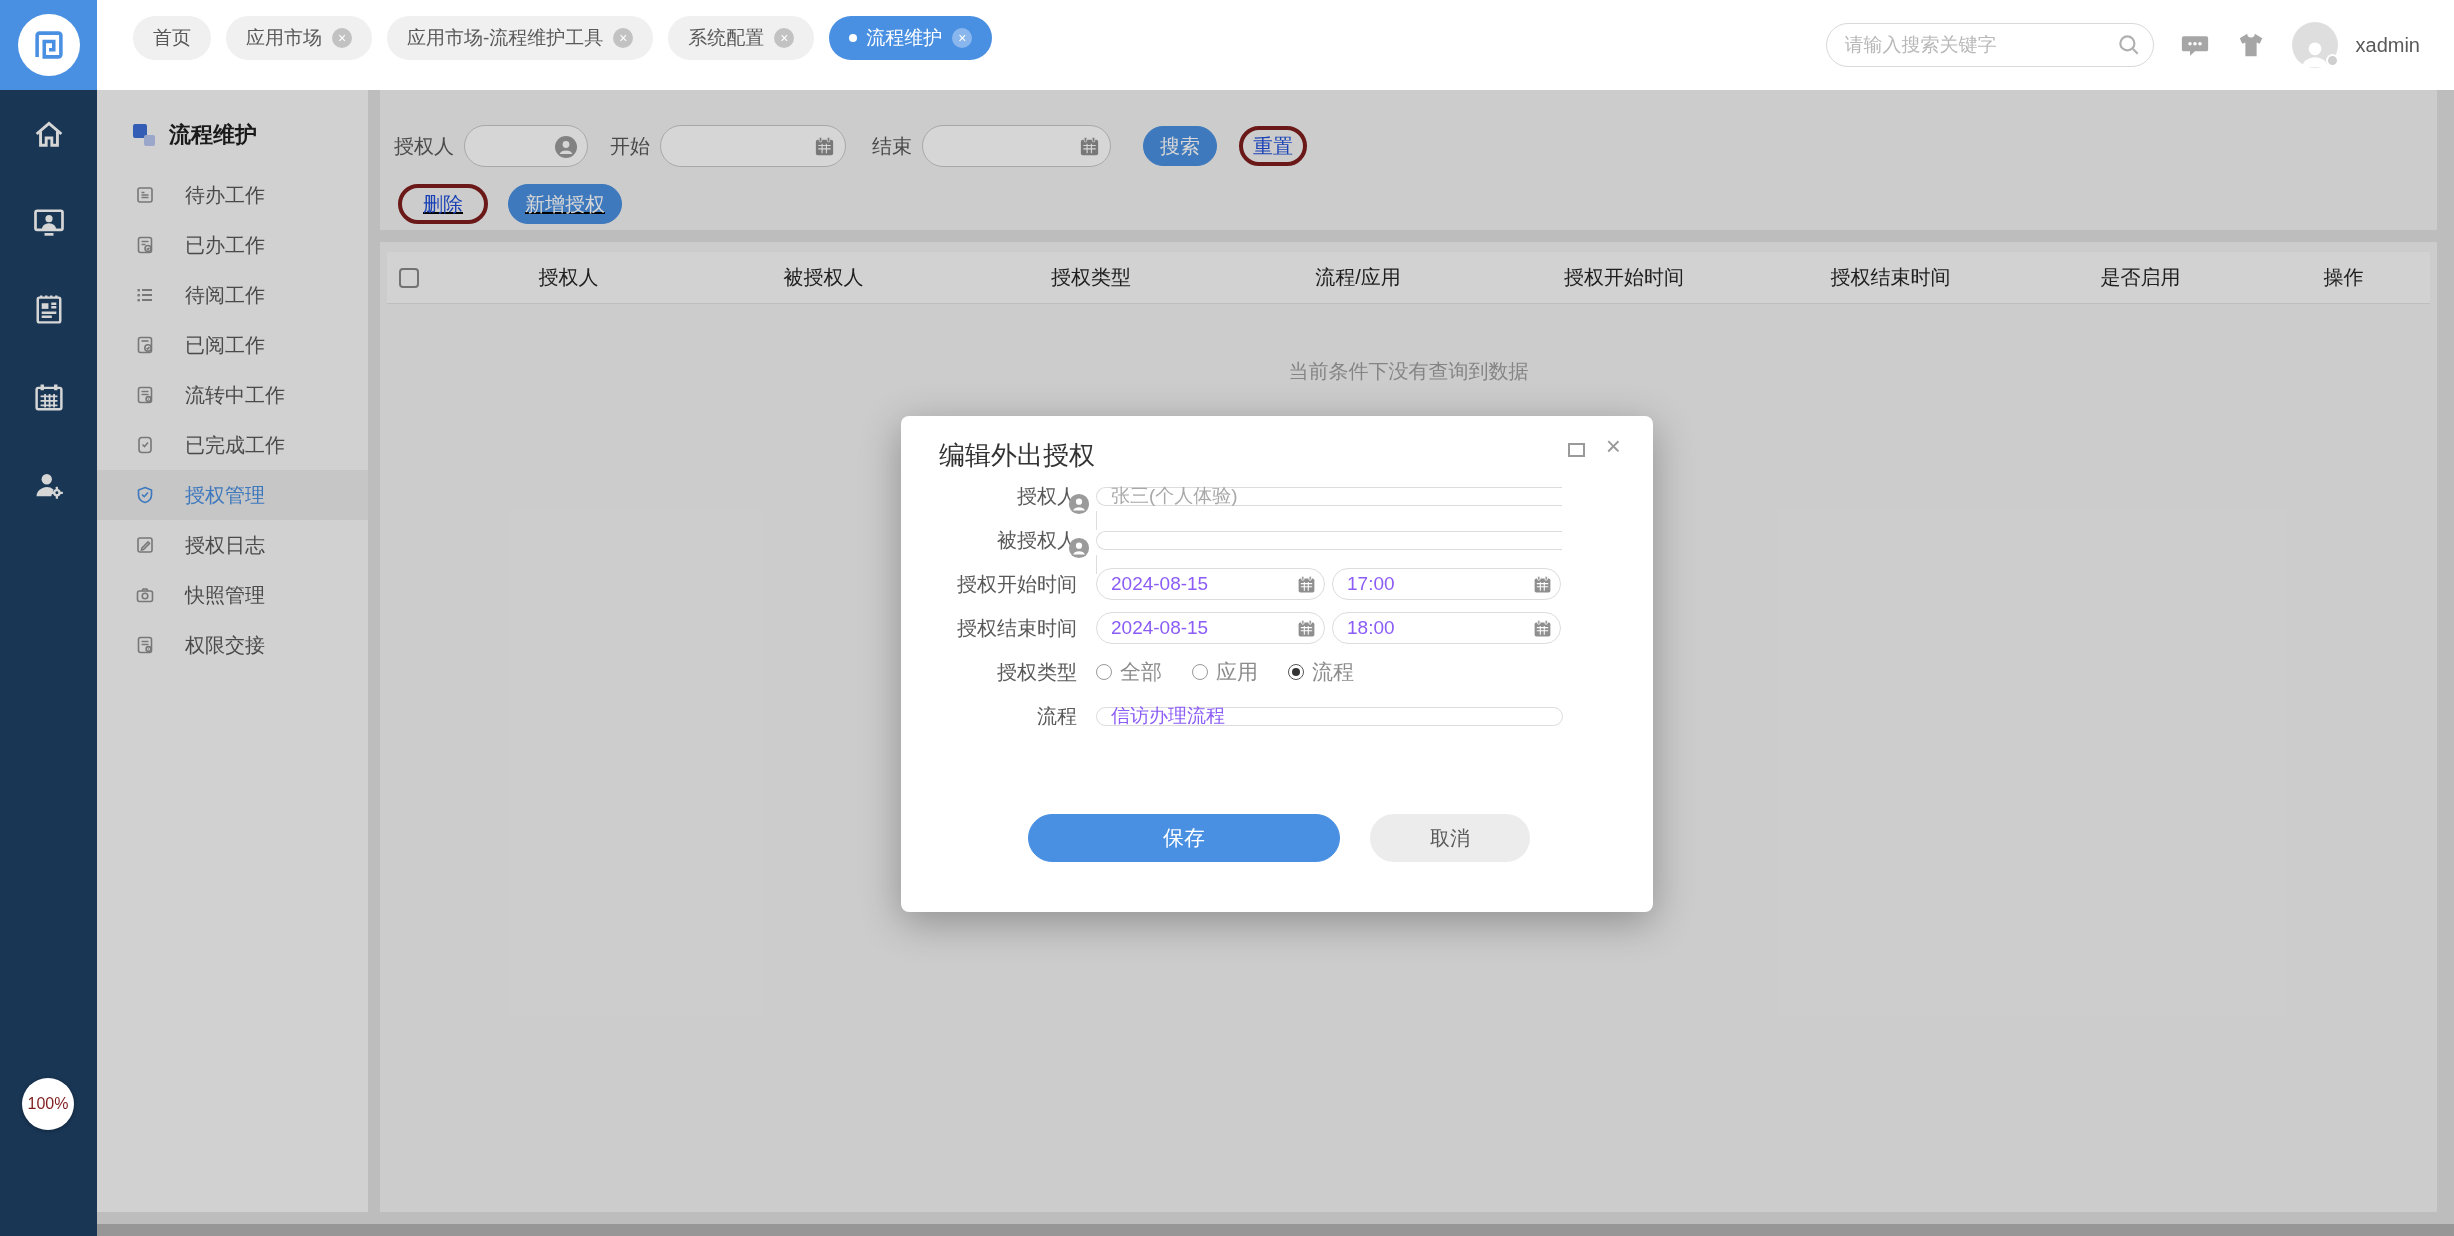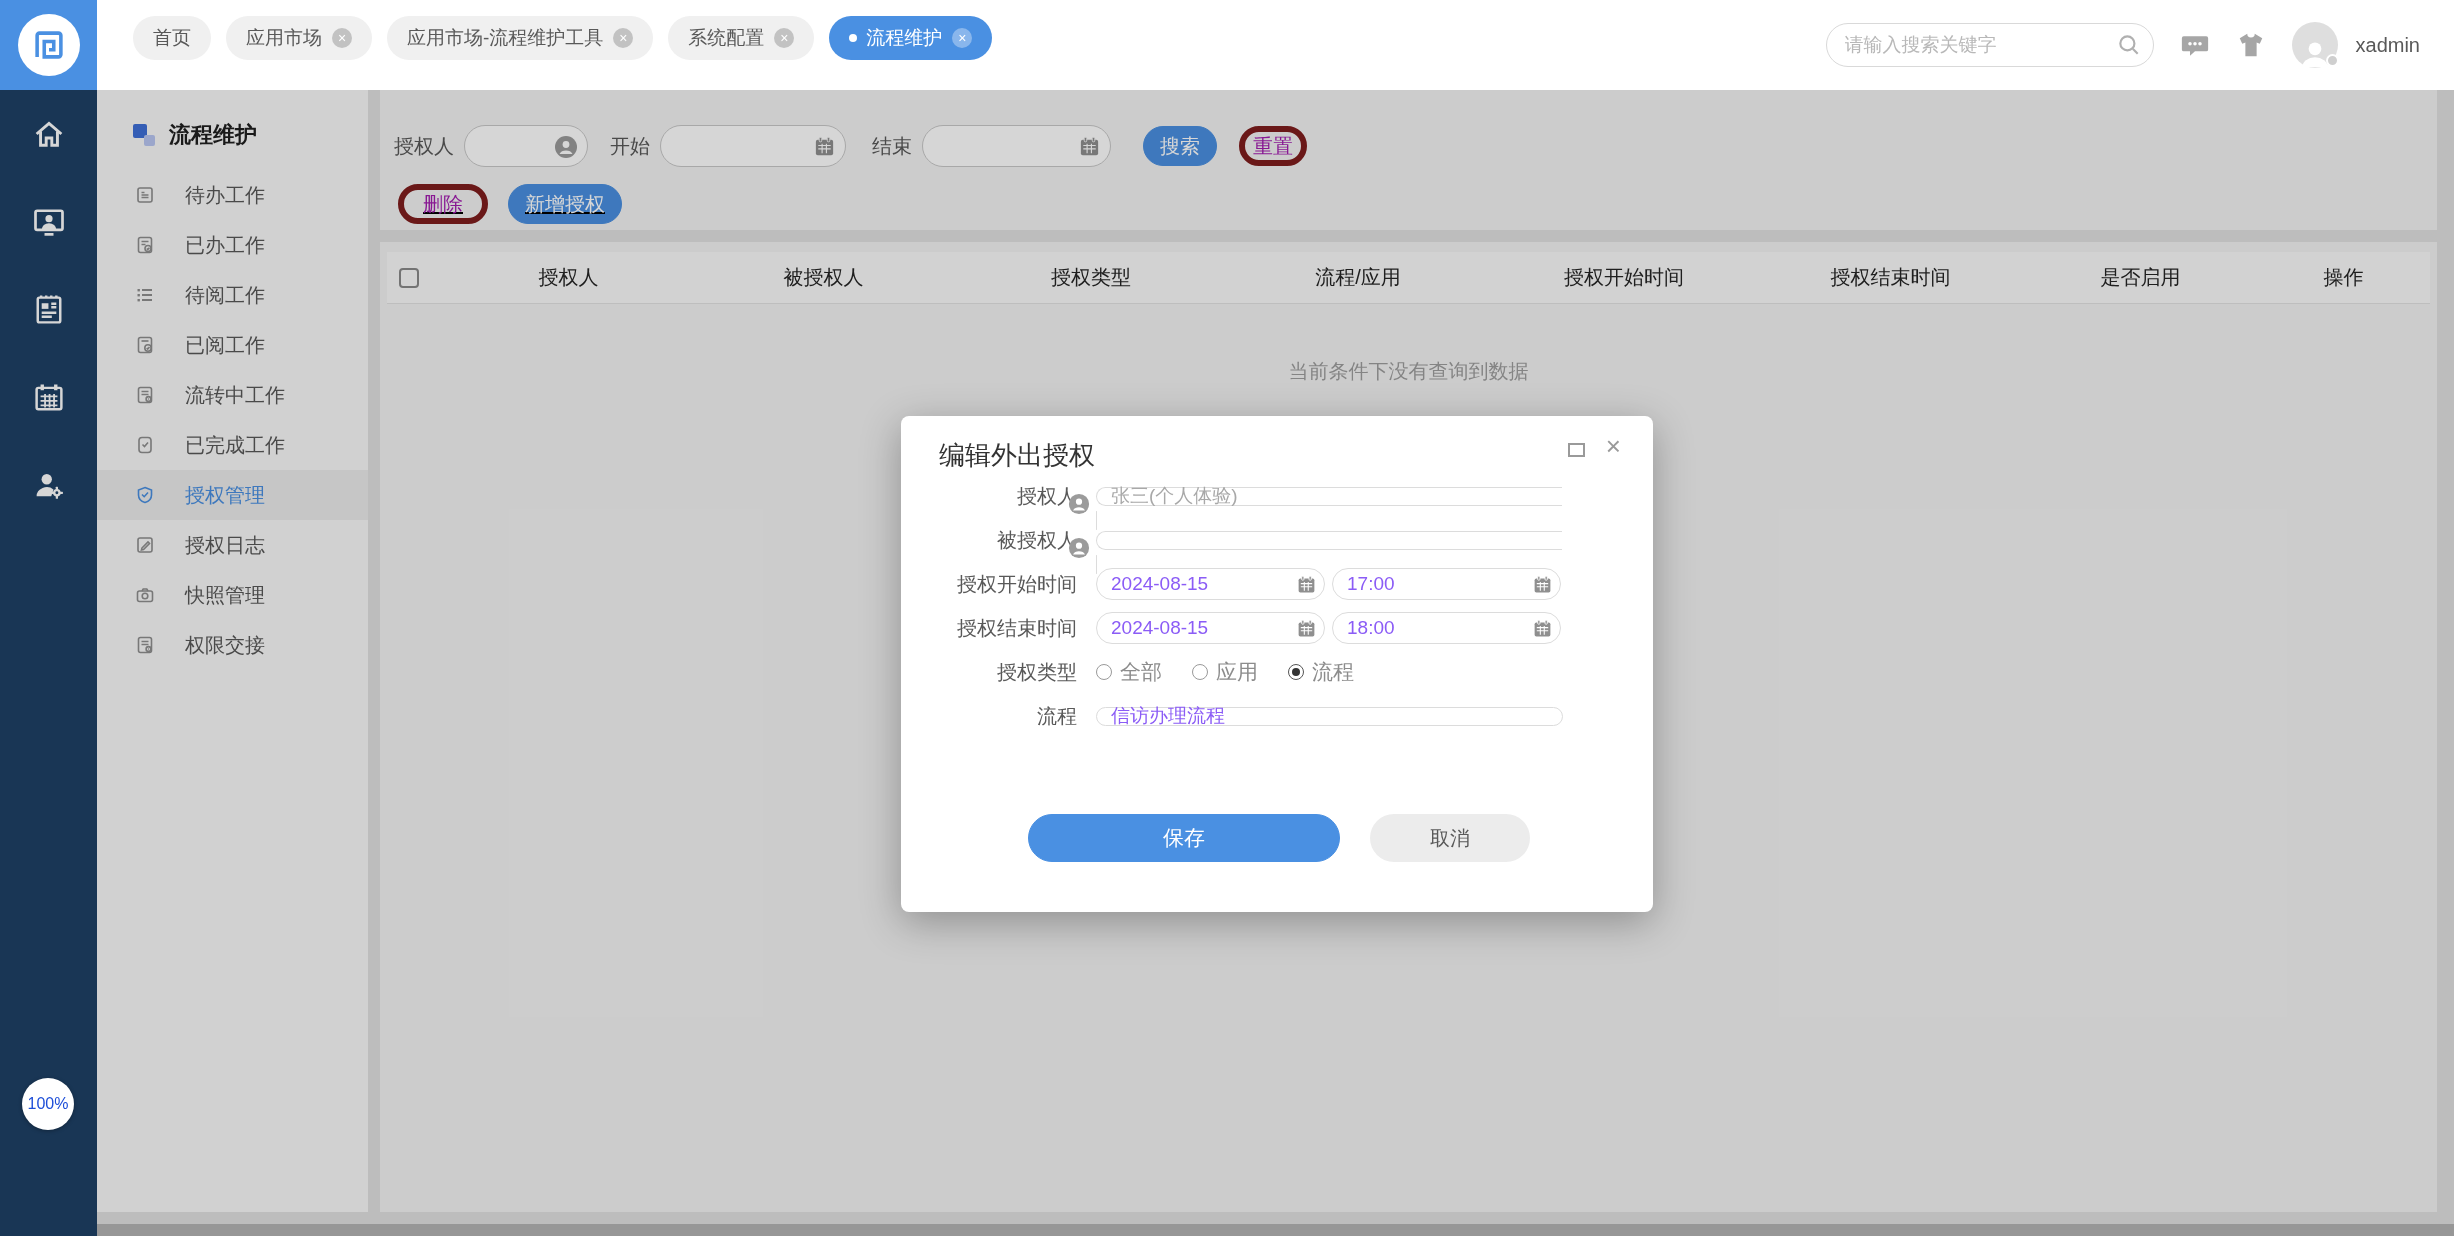--- a/index.html
+++ b/index.html
@@ -22,21 +22,21 @@
   .searchbox input { width:100%; height:100%; border:1px solid #d9d9d9; border-radius:22px; padding:0 44px 0 18px; font-size:19px; color:#595959; outline:none; background:#fff; font-family:inherit; }
   .searchbox input::placeholder { color:#b8b8b8; }
   .searchbox .mag { position:absolute; right:12px; top:9px; }
   .avatar { width:46px; height:46px; border-radius:50%; background:#dedede; position:relative; display:flex; align-items:flex-end; justify-content:center; overflow:visible; }
   .avatar .badge { position:absolute; right:-1px; bottom:1px; width:13px; height:13px; border-radius:50%; background:#cfcfcf; border:2px solid #fff; }
   .username { font-size:20px; color:#595959; margin-left:-8px; }
 
   
   .rail { position:absolute; left:0; top:90px; width:97px; bottom:0; background:#1e4166; z-index:10; }
   .rail-item { width:97px; height:88px; display:flex; align-items:center; justify-content:center; }
-  .zoom-badge { position:absolute; left:22px; top:1078px; width:52px; height:52px; border-radius:50%; background:#fff; color:#1d4ed8; font-size:16px; display:flex; align-items:center; justify-content:center; z-index:120; box-shadow:0 1px 4px rgba(0,0,0,.3); }
+  .zoom-badge { position:absolute; left:22px; top:1078px; width:52px; height:52px; border-radius:50%; background:#fff; color:#7f1d1d; font-size:16px; display:flex; align-items:center; justify-content:center; z-index:120; box-shadow:0 1px 4px rgba(0,0,0,.3); }
 
   
   .sidebar { position:absolute; left:97px; top:90px; width:271px; height:1122px; background:#fafafa; z-index:10; }
   .sidebar-header { display:flex; align-items:center; gap:14px; padding:30px 0 20px 36px; }
   .sidebar-header .title { font-size:22px; font-weight:bold; color:#1f1f1f; }
   .sq-icon { position:relative; width:22px; height:22px; }
   .sq-icon .sq1 { position:absolute; left:0; top:0; width:14px; height:14px; background:#3f6fd8; border-radius:2px; }
   .sq-icon .sq2 { position:absolute; right:0; bottom:0; width:11px; height:11px; background:#b9c6f2; border-radius:2px; }
   .side-item { height:50px; display:flex; align-items:center; gap:30px; padding-left:38px; font-size:20px; color:#595959; cursor:default; }
   .side-item .si { width:20px; height:20px; flex:0 0 20px; color:#8f8f8f; }
@@ -46,21 +46,21 @@
   
   .main { position:absolute; left:380px; top:90px; width:2057px; bottom:0; z-index:10; }
   .panel-filter { position:absolute; left:0; top:0; width:100%; height:140px; background:#f4f4f4; }
   .filter-row { position:absolute; left:14px; top:35px; display:flex; align-items:center; }
   .flabel { font-size:20px; color:#595959; }
   .pill-input { position:relative; height:42px; border:1px solid #c9c9c9; border-radius:21px; background:#fff; margin:0 0 0 10px; }
   .pill-input input { width:100%; height:100%; border:none; outline:none; background:transparent; border-radius:21px; padding:0 40px 0 16px; font-size:19px; font-family:inherit; }
   .suffix-ic { position:absolute; right:9px; top:9px; }
   .btn { border-radius:20px; font-size:20px; display:flex; align-items:center; justify-content:center; cursor:default; }
   .btn-primary { background:#4a90e2; color:#fff; border:1px solid #4a90e2; }
-  .btn-ghost { background:transparent; color:#a21caf; border:6px solid #7f1d1d; }
+  .btn-ghost { background:transparent; color:#1d4ed8; border:4px solid #7f1d1d; }
   .search-btn { width:74px; height:40px; margin-left:32px; }
   .reset-btn { width:68px; height:40px; margin-left:22px; }
   .action-row { position:absolute; left:18px; top:94px; display:flex;text-decoration:underline; }
   .delete-btn { width:90px; height:40px; }
   .add-btn { width:114px; height:40px; margin-left:20px; }
 
   .panel-table { position:absolute; left:0; top:152px; width:100%; height:970px; background:#f4f4f4; }
   .thead { position:absolute; left:7px; right:7px; top:10px; height:52px; background:#fbfbfb; border-bottom:1px solid #e3e3e3; display:flex; align-items:center; }
   .th { font-size:20px; color:#262626; text-align:center; }
   .cb-cell { width:60px; display:flex; align-items:center; padding-left:12px; }

